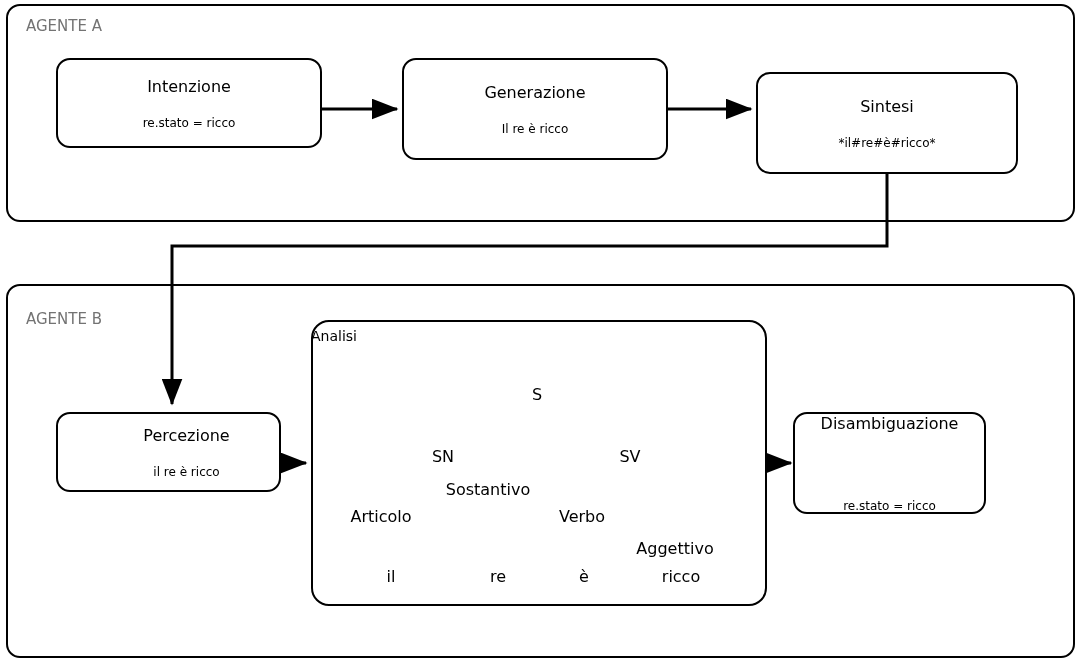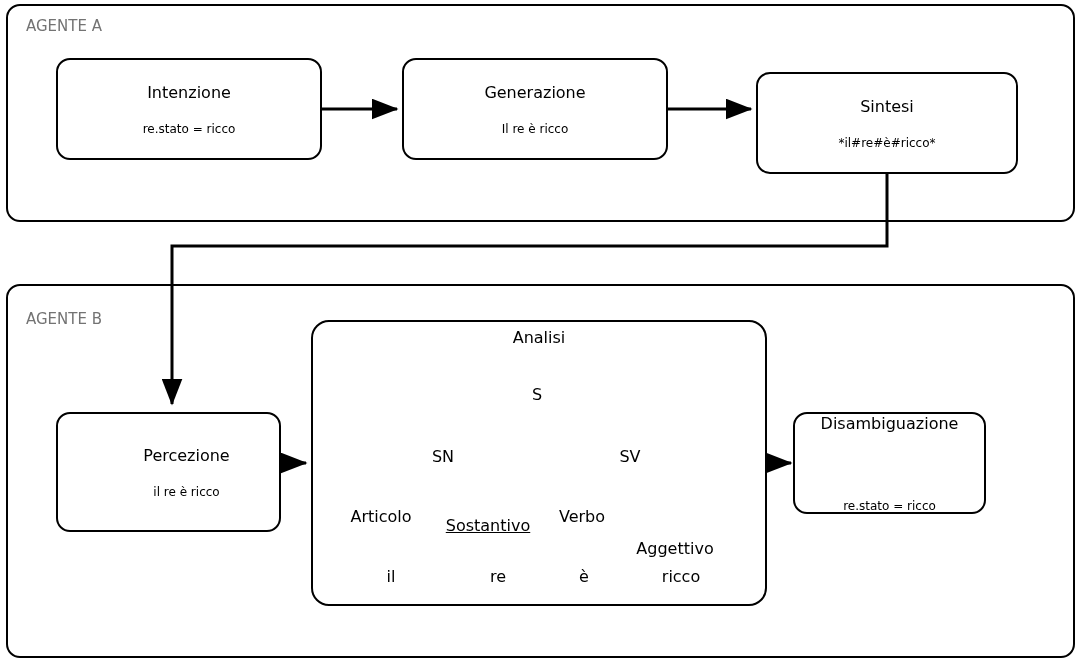--- a/index.html
+++ b/index.html
@@ -61,24 +61,24 @@
   }
   .analysis-box {
     position: absolute;
     border: 2px solid #000000;
     border-radius: 18px;
     box-sizing: border-box;
     background: #ffffff;
   }
   .analysis-title {
     position: absolute;
-    font-size: 16px;
+    font-size: 14px;
     color: #000000;
     white-space: nowrap;
-    text-align: center;
+    text-align: left;
   }
   .tree-node {
     position: absolute;
     font-size: 16px;
     color: #000000;
     white-space: nowrap;
     text-align: center;
     transform: translateX(-50%);
   }
 </style>
@@ -115,58 +115,58 @@
 
     <line x1="388" y1="527" x2="390" y2="565" stroke="#000000" stroke-width="3"></line>
     <line x1="492" y1="527" x2="496" y2="565" stroke="#000000" stroke-width="3"></line>
     <line x1="580" y1="527" x2="583" y2="565" stroke="#000000" stroke-width="3"></line>
     <line x1="676" y1="527" x2="680" y2="565" stroke="#000000" stroke-width="3"></line>
   </svg>
 
   <div class="agent-box" style="left:6px; top:4px; width:1069px; height:218px;"></div>
   <div class="agent-label" style="left:26px; top:17px;">AGENTE A</div>
 
-  <div class="node" style="left:56px; top:58px; width:266px; height:102px;">
+  <div class="node" style="left:56px; top:58px; width:266px; height:90px;">
     <div class="title">Intenzione</div>
     <div class="value">re.stato = ricco</div>
   </div>
 
   <div class="node" style="left:402px; top:58px; width:266px; height:102px;">
     <div class="title">Generazione</div>
     <div class="value">Il re è ricco</div>
   </div>
 
   <div class="node" style="left:756px; top:72px; width:262px; height:102px;">
     <div class="title">Sintesi</div>
     <div class="value">*il#re#è#ricco*</div>
   </div>
 
   <div class="agent-box" style="left:6px; top:284px; width:1069px; height:374px;"></div>
   <div class="agent-label" style="left:26px; top:310px;">AGENTE B</div>
 
-  <div class="node" style="left:56px; top:412px; width:225px; height:120px;padding-left:36px;">
+  <div class="node" style="left:56px; top:412px; width:225px; height:80px;padding-left:36px;">
     <div class="title">Percezione</div>
     <div class="value">il re è ricco</div>
   </div>
 
   <div class="node" style="left:793px; top:412px; width:193px; height:102px;gap:46px;">
     <div class="title">Disambiguazione</div>
     <div class="value">re.stato = ricco</div>
   </div>
 
   <div class="analysis-box" style="left:311px; top:320px; width:456px; height:286px;"></div>
   <div class="analysis-title" style="left:311px; top:328px; width:456px;">Analisi</div>
 
   <div class="tree-node" style="left:537px; top:385px;">S</div>
 
   <div class="tree-node" style="left:443px; top:447px;">SN</div>
   <div class="tree-node" style="left:630px; top:447px;">SV</div>
 
   <div class="tree-node" style="left:381px; top:507px;">Articolo</div>
-  <div class="tree-node" style="left:488px; top:516px;text-decoration:underline;">Sostantivo</div>
+  <div class="tree-node" style="left:488px; top:480px;">Sostantivo</div>
   <div class="tree-node" style="left:582px; top:507px;">Verbo</div>
   <div class="tree-node" style="left:675px; top:507px;margin-top:32px;">Aggettivo</div>
 
   <div class="tree-node" style="left:391px; top:567px;">il</div>
   <div class="tree-node" style="left:498px; top:567px;">re</div>
   <div class="tree-node" style="left:584px; top:567px;">è</div>
   <div class="tree-node" style="left:681px; top:567px;">ricco</div>
 
 </div>
 

